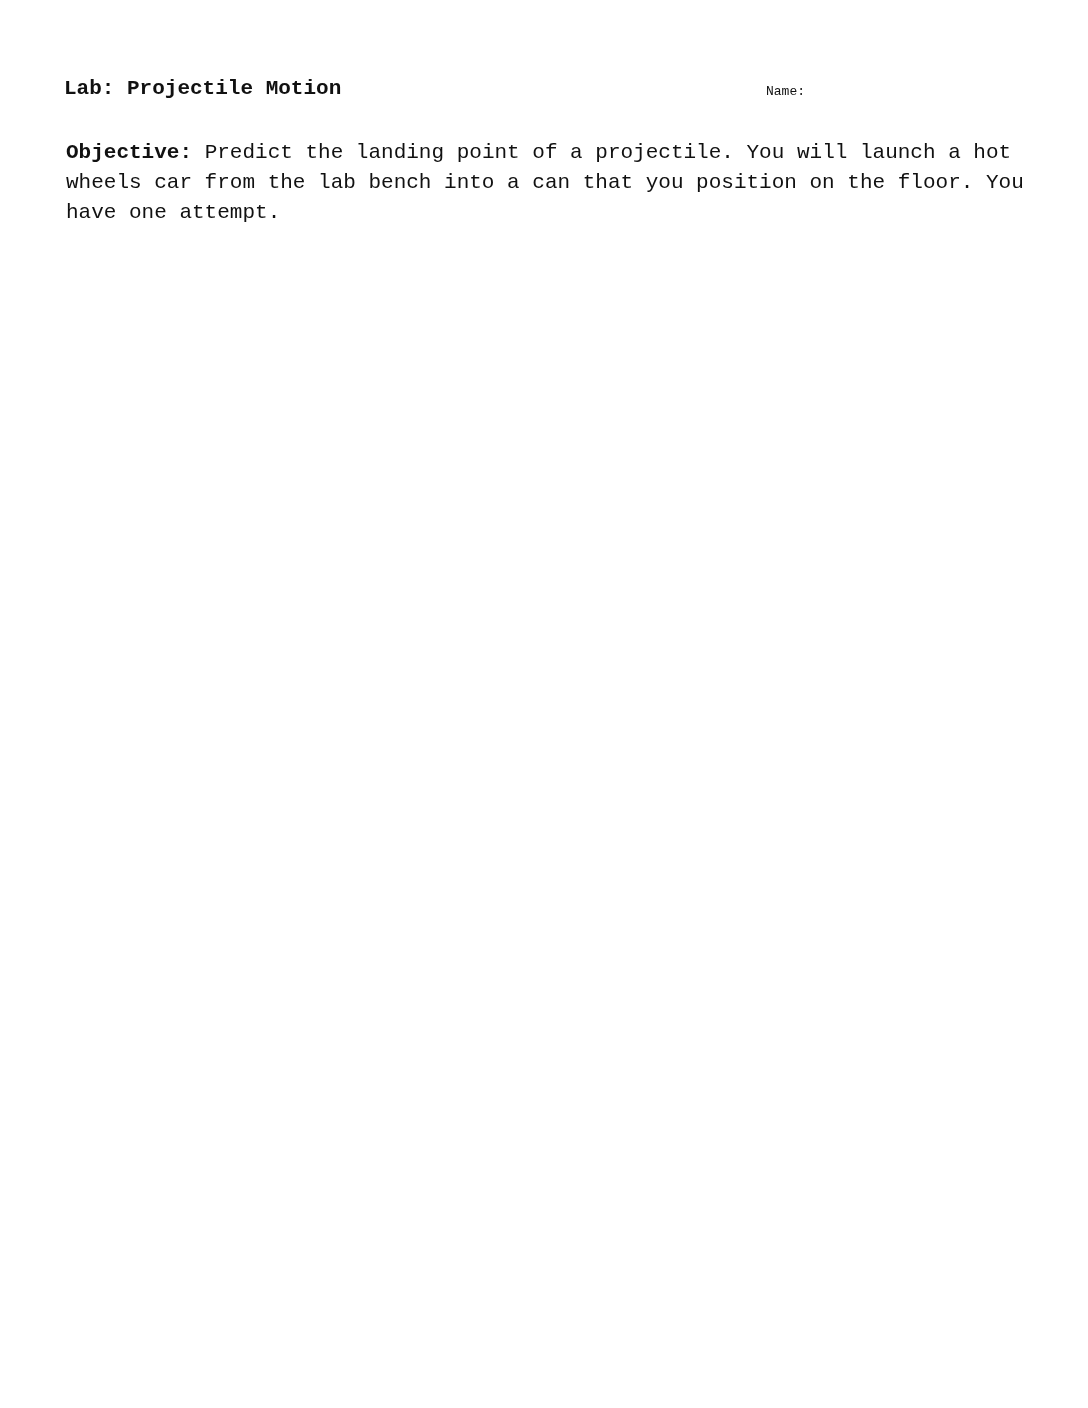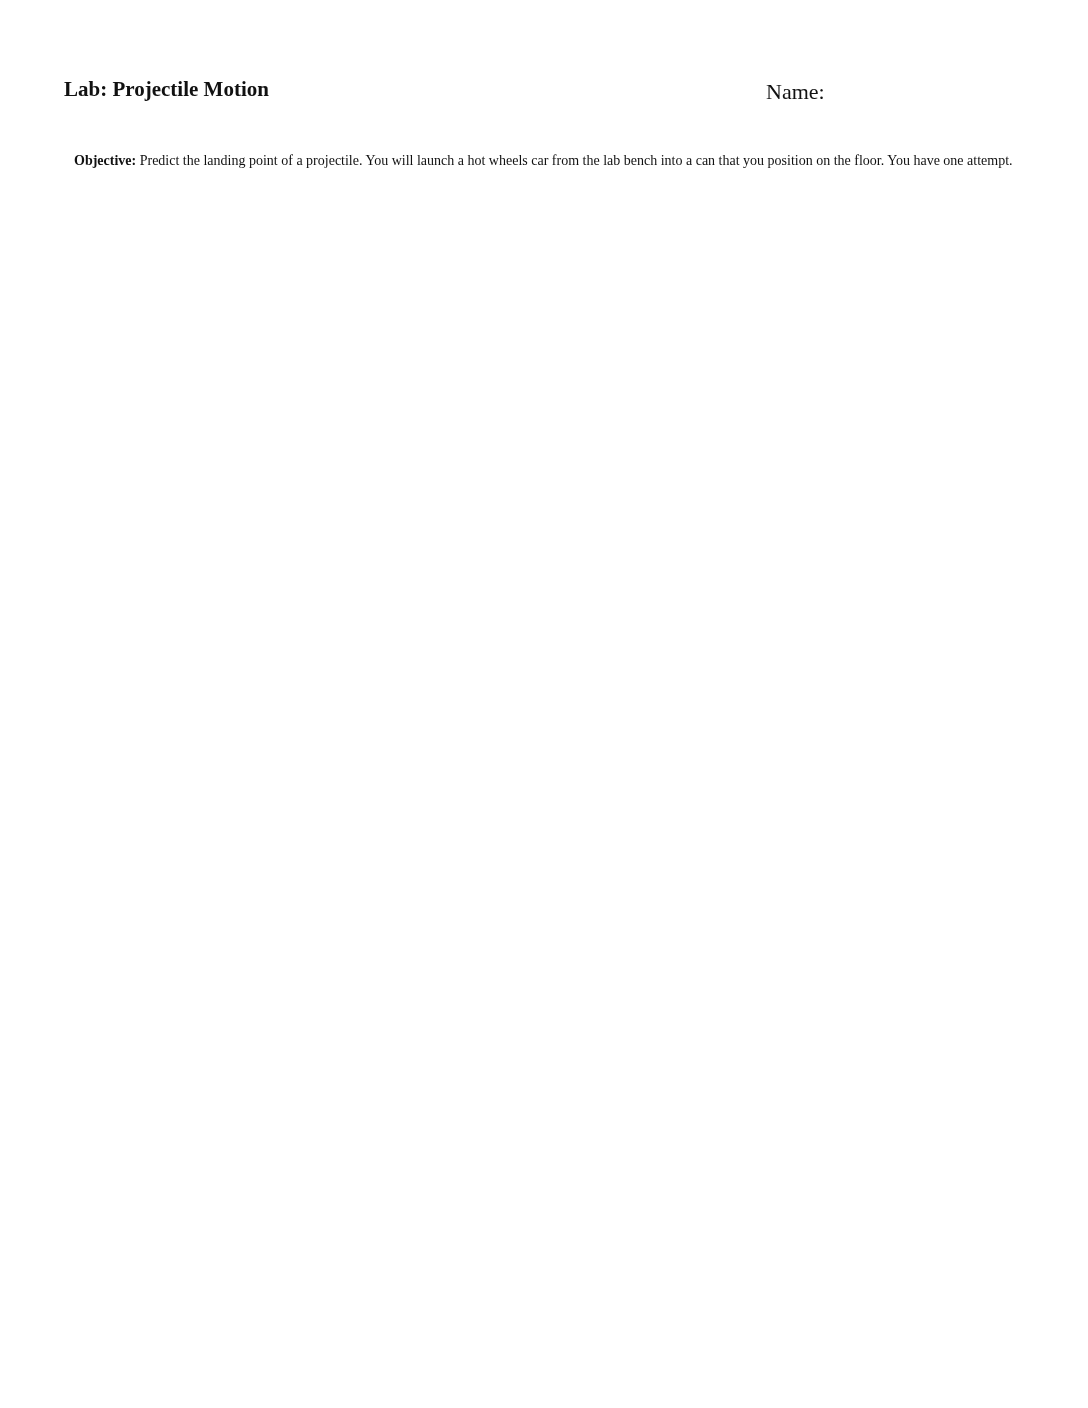--- a/index.html
+++ b/index.html
@@ -5,48 +5,48 @@
   html, body {
     margin: 0;
     padding: 0;
     background: #ffffff;
   }
   .page {
     position: relative;
     width: 1088px;
     height: 1005px;
     background: #ffffff;
-    font-family: Liberation Serif, serif;
+    font-family: Liberation Mono, monospace;
     color: #111111;
     overflow: hidden;
   }
   .doc-title {
     position: absolute;
     left: 64px;
     top: 76px;
     font-size: 21px;
     font-weight: 700;
     line-height: 26px;
     white-space: nowrap;
   }
   .name-label {
     position: absolute;
     left: 766px;
     top: 80px;
-    font-size: 22px;
+    font-size: 13px;
     font-weight: 400;
     line-height: 24px;
     white-space: nowrap;
   }
   .para {
     position: absolute;
     left: 64px;
     width: 960px;
-    margin: 10px;
-    font-size: 14px;
+    margin: 2px;
+    font-size: 21px;
     line-height: 30px;
     white-space: pre-wrap;
   }
   .para .plabel {
     font-weight: 700;
   }
   .para-objective { top: 136px; }
   .para-setup     { top: 208px; }
   .para-data      { top: 733px; }
 </style>

